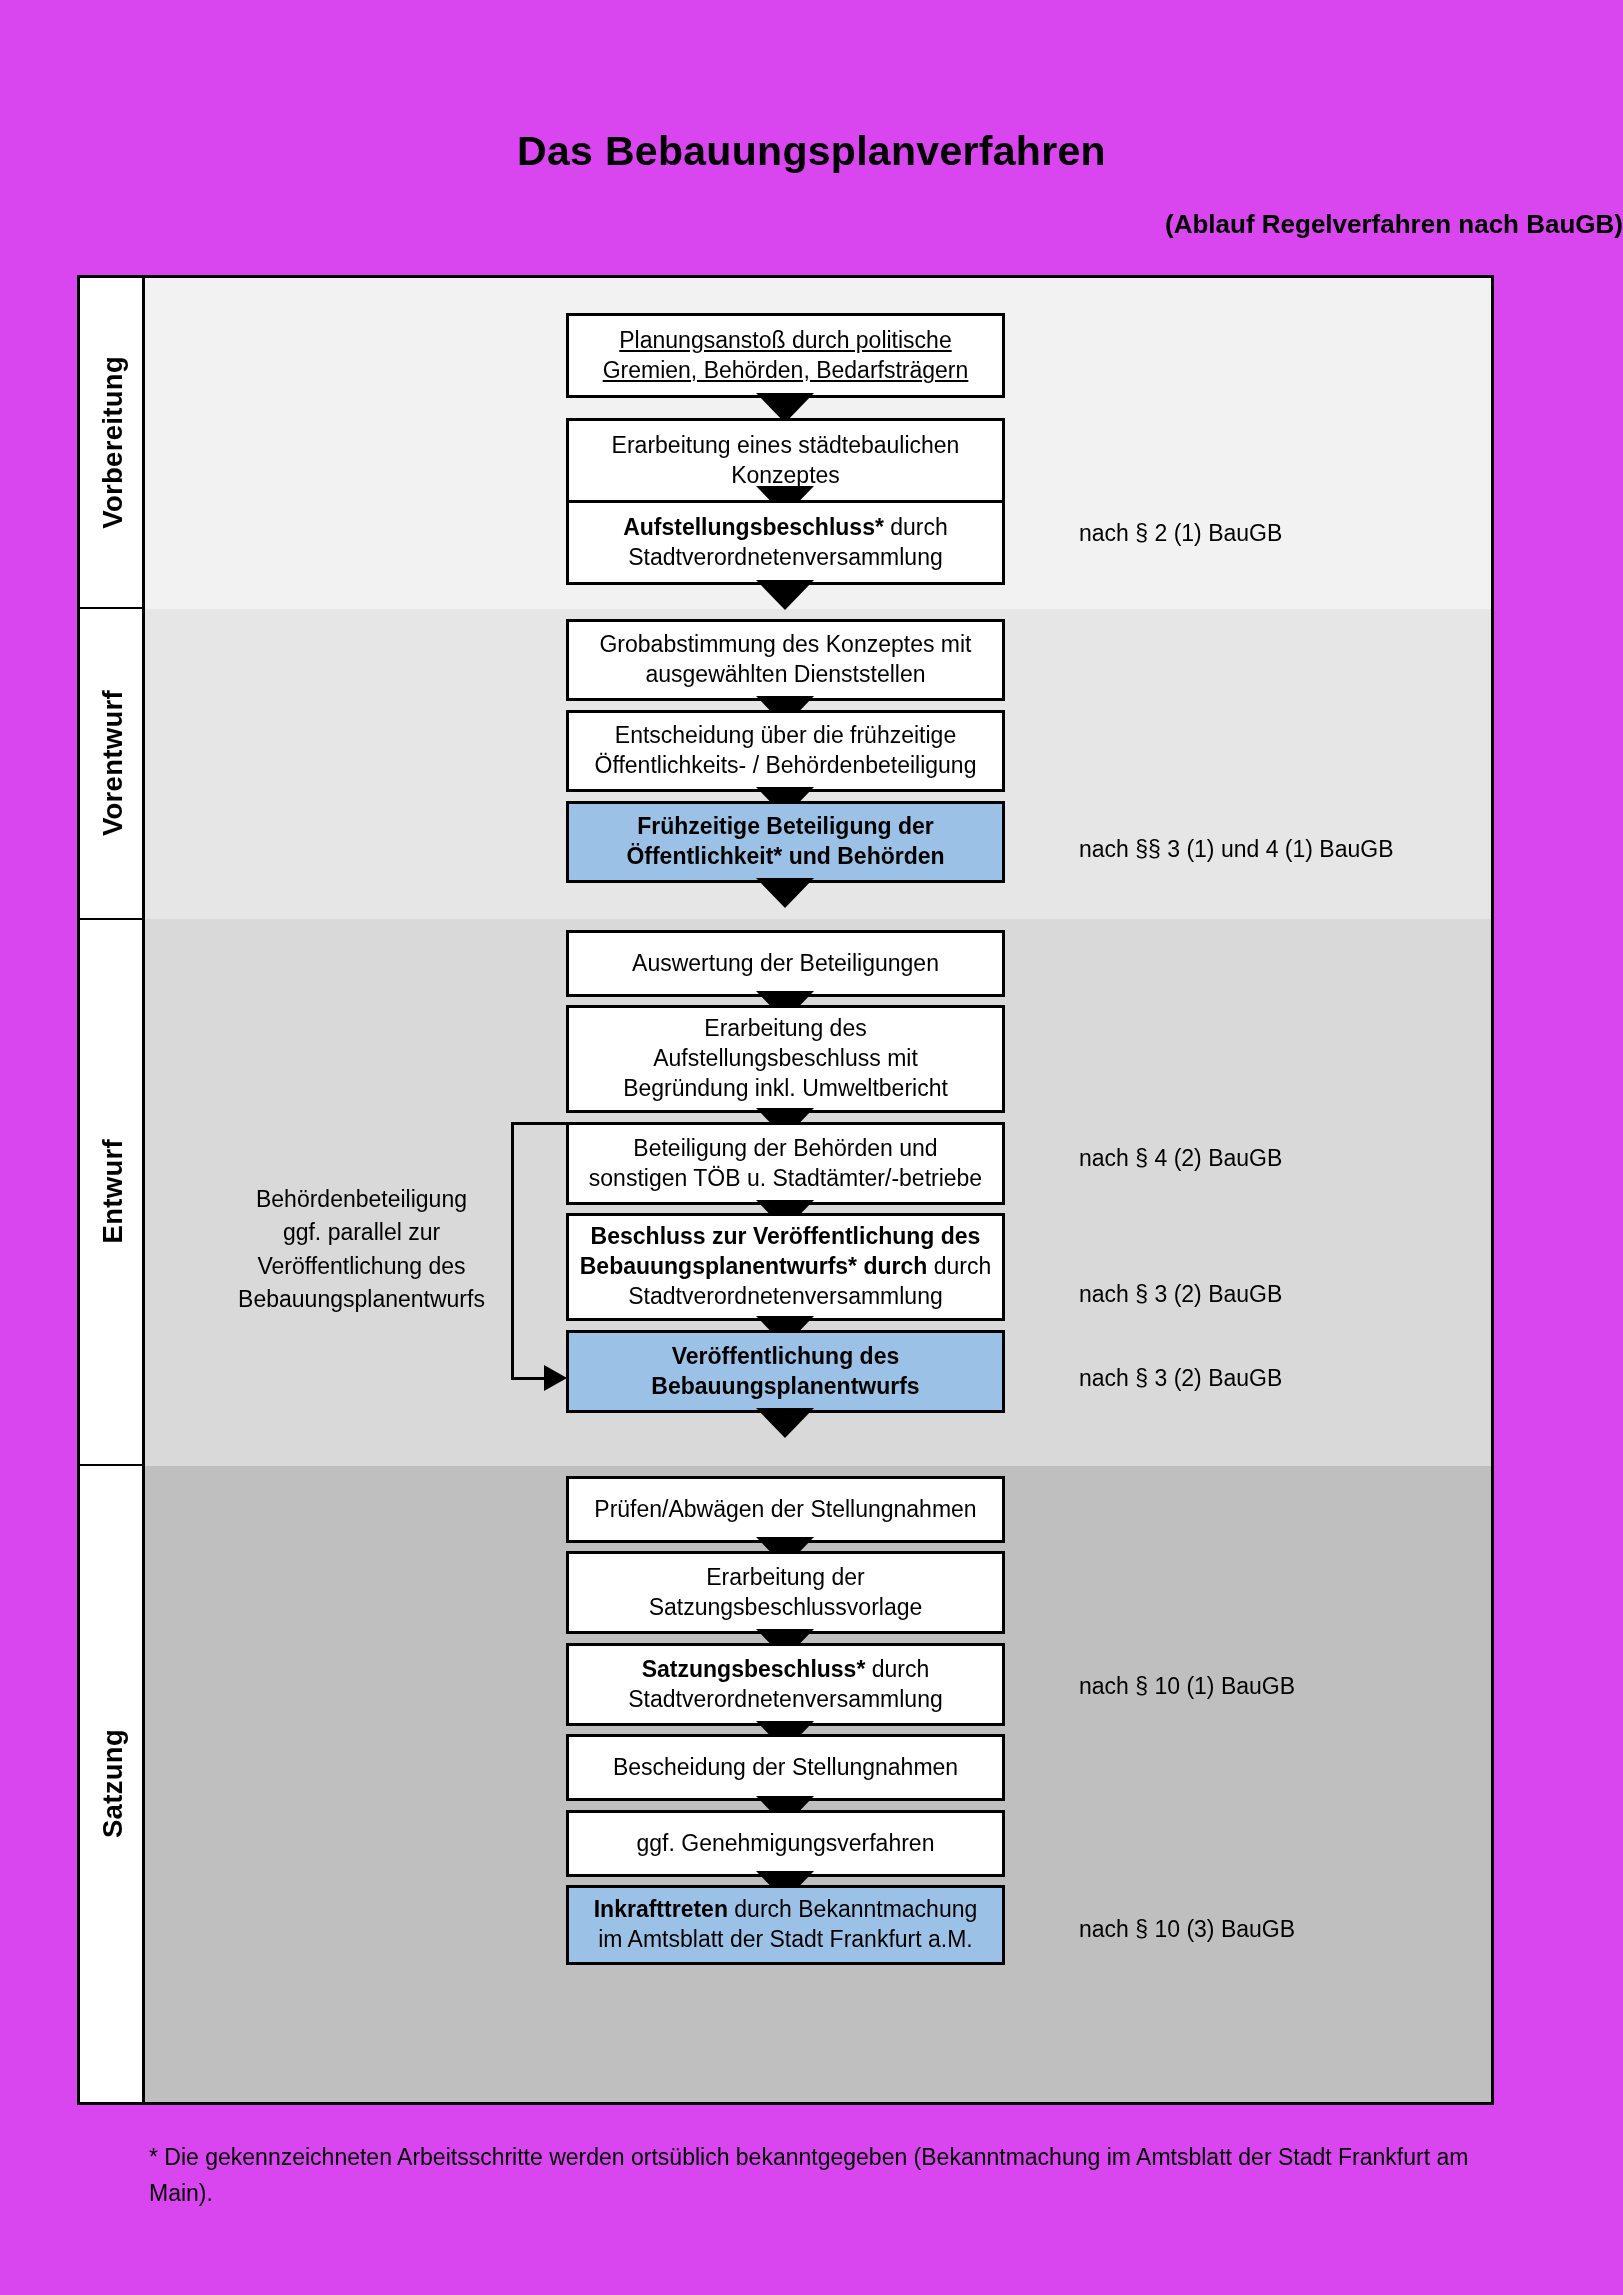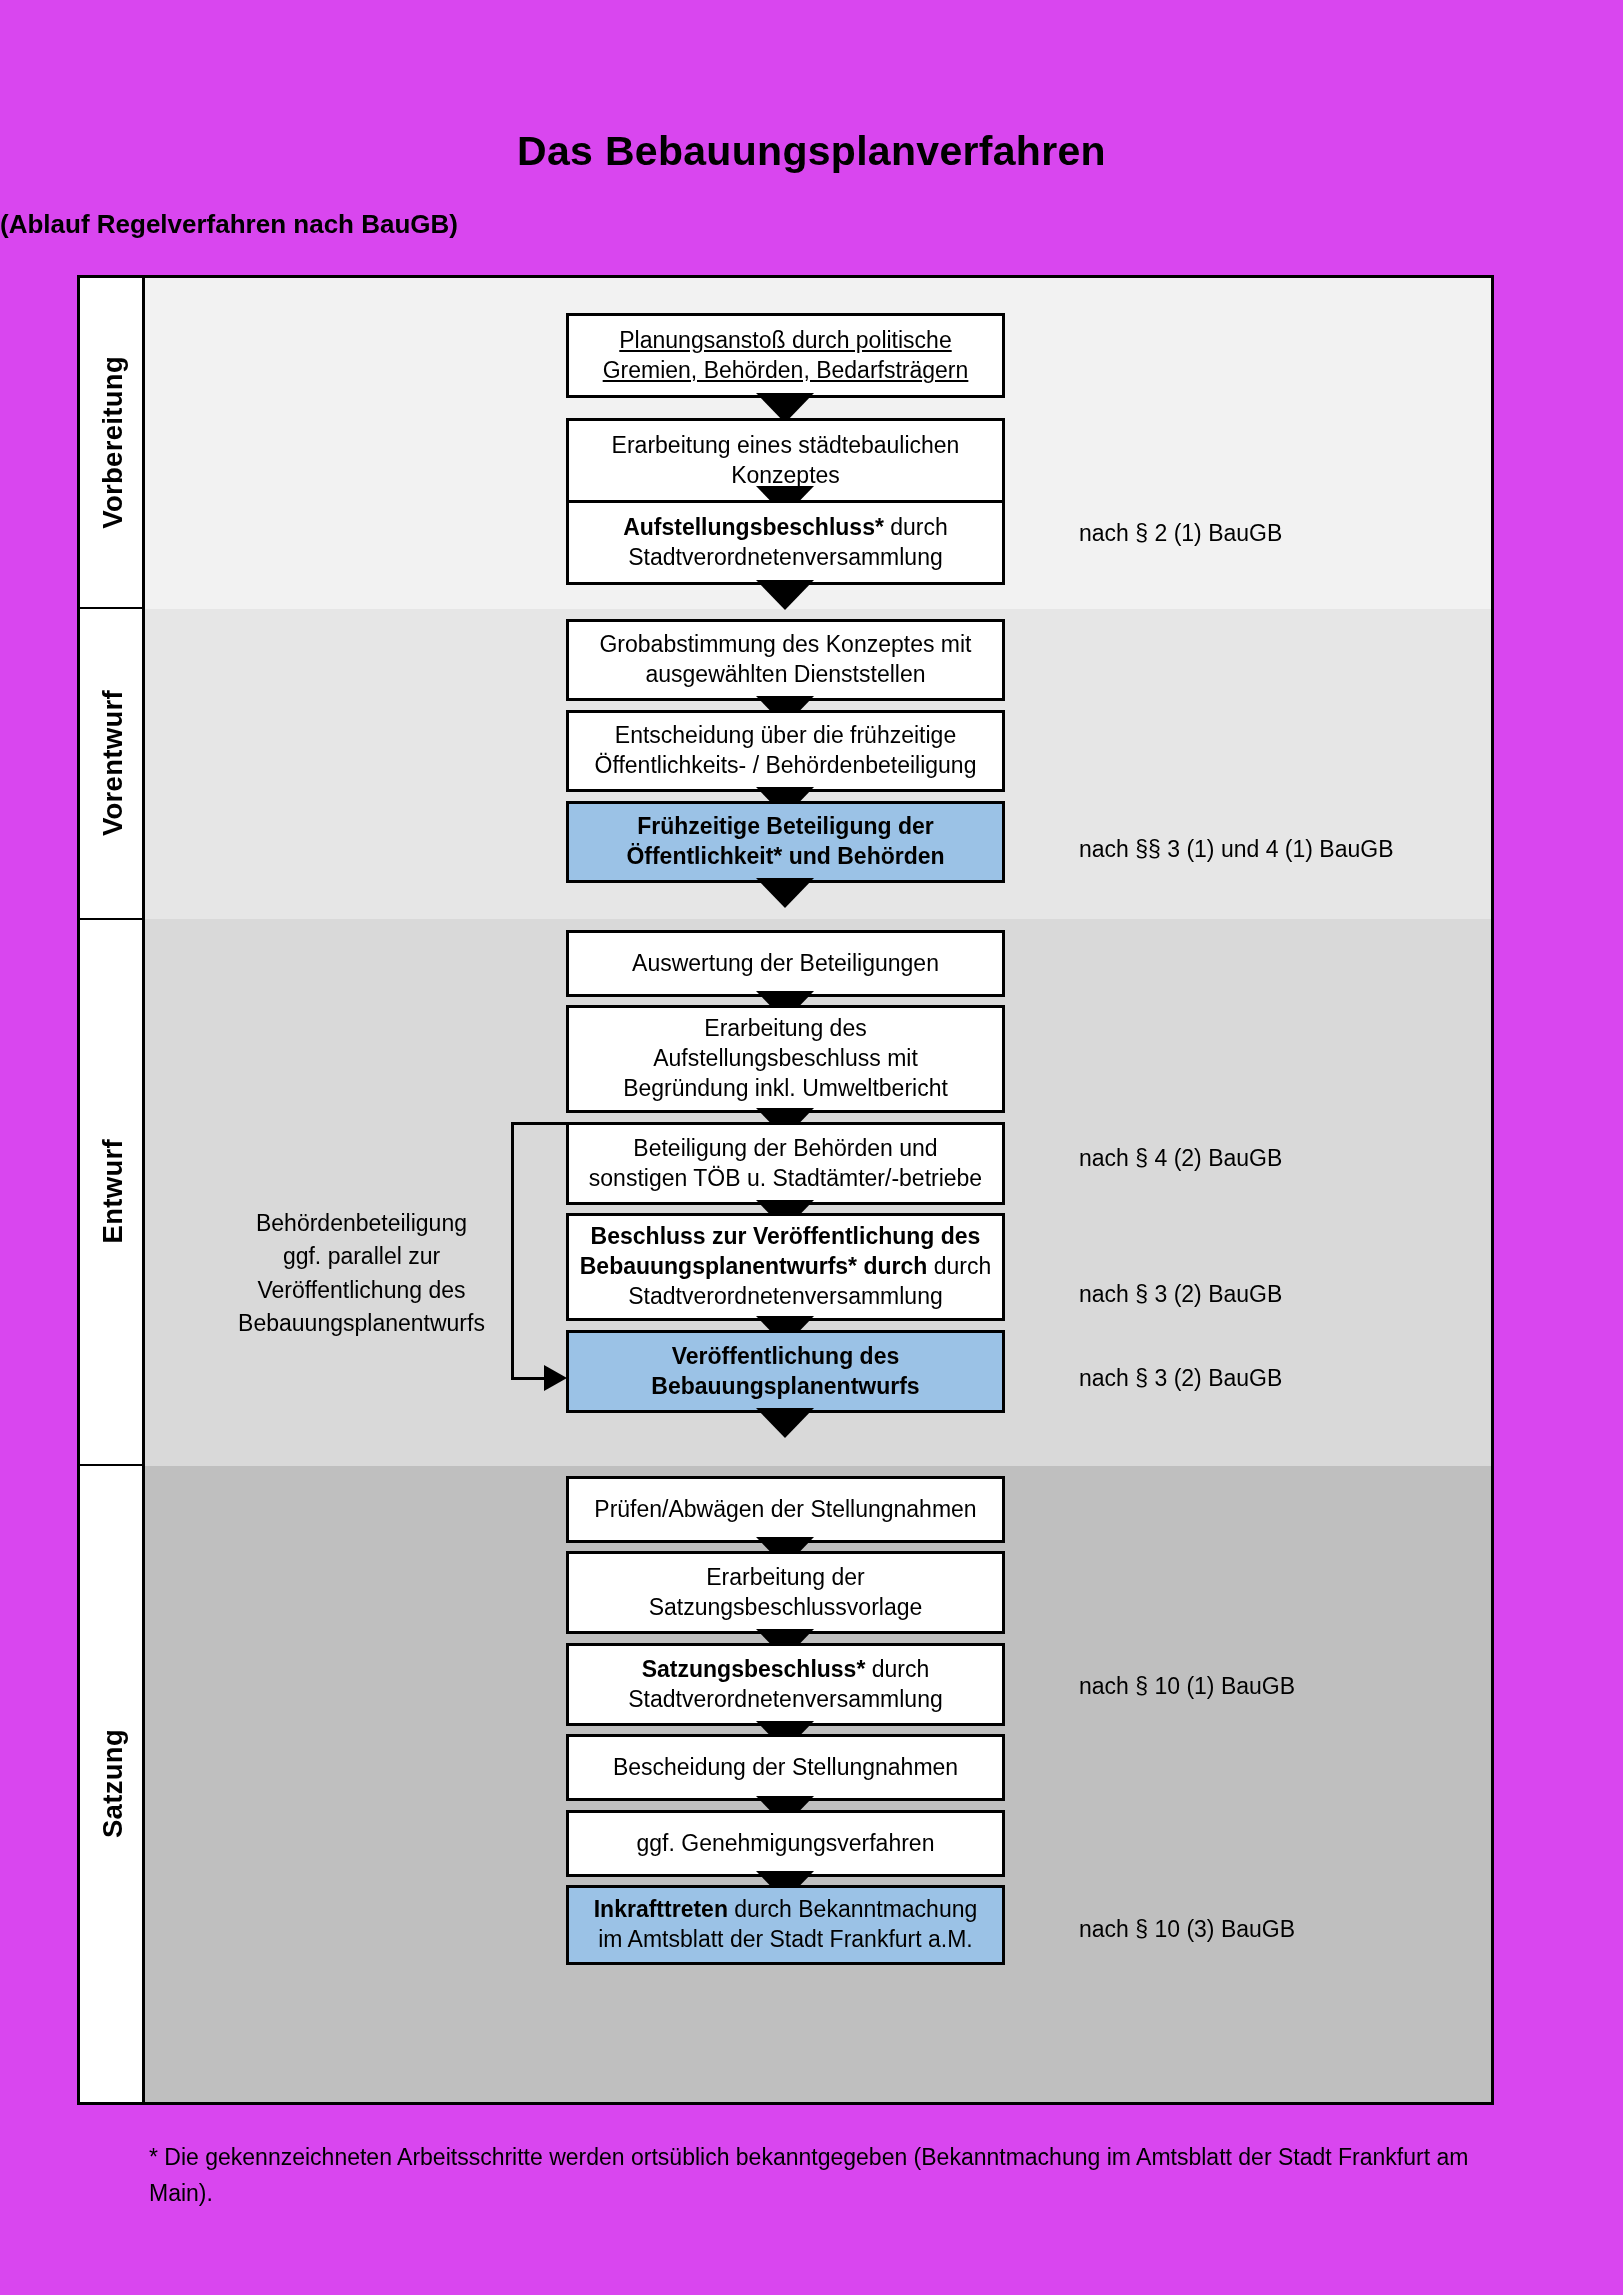--- a/index.html
+++ b/index.html
@@ -27,21 +27,21 @@
     width: 1623px;
     text-align: center;
     font-size: 41px;
     font-weight: bold;
     letter-spacing: 0.3px;
   }
   .doc-subtitle {
     position: absolute;
     left: 0; top: 209px;
     width: 1623px;
-    text-align: left;
+    text-align: right;
     font-size: 26px;
     font-weight: bold;
   }
 
   
   .frame {
     position: absolute;
     left: 77px; top: 275px;
     width: 1417px;
     height: 1830px;
@@ -119,21 +119,20 @@
     font-size: 23px;
     white-space: nowrap;
   }
 
   
   .sidenote {
     position: absolute;
     font-size: 23px;
     line-height: 1.45;
     text-align: center;
-    margin-top: 24px;
   }
 
   
   .conn-top {
     position: absolute;
     height: 2.6px;
     background: #000;
   }
   .conn-vert {
     position: absolute;

